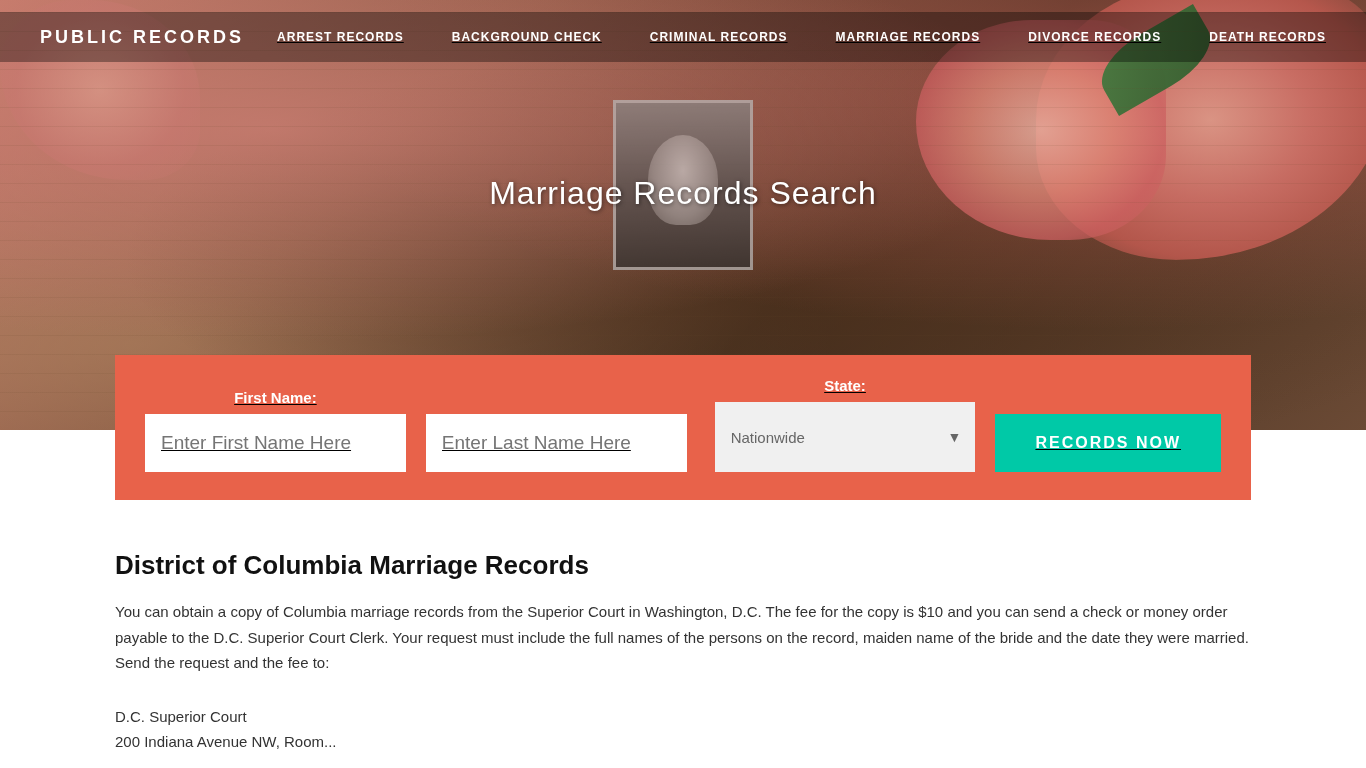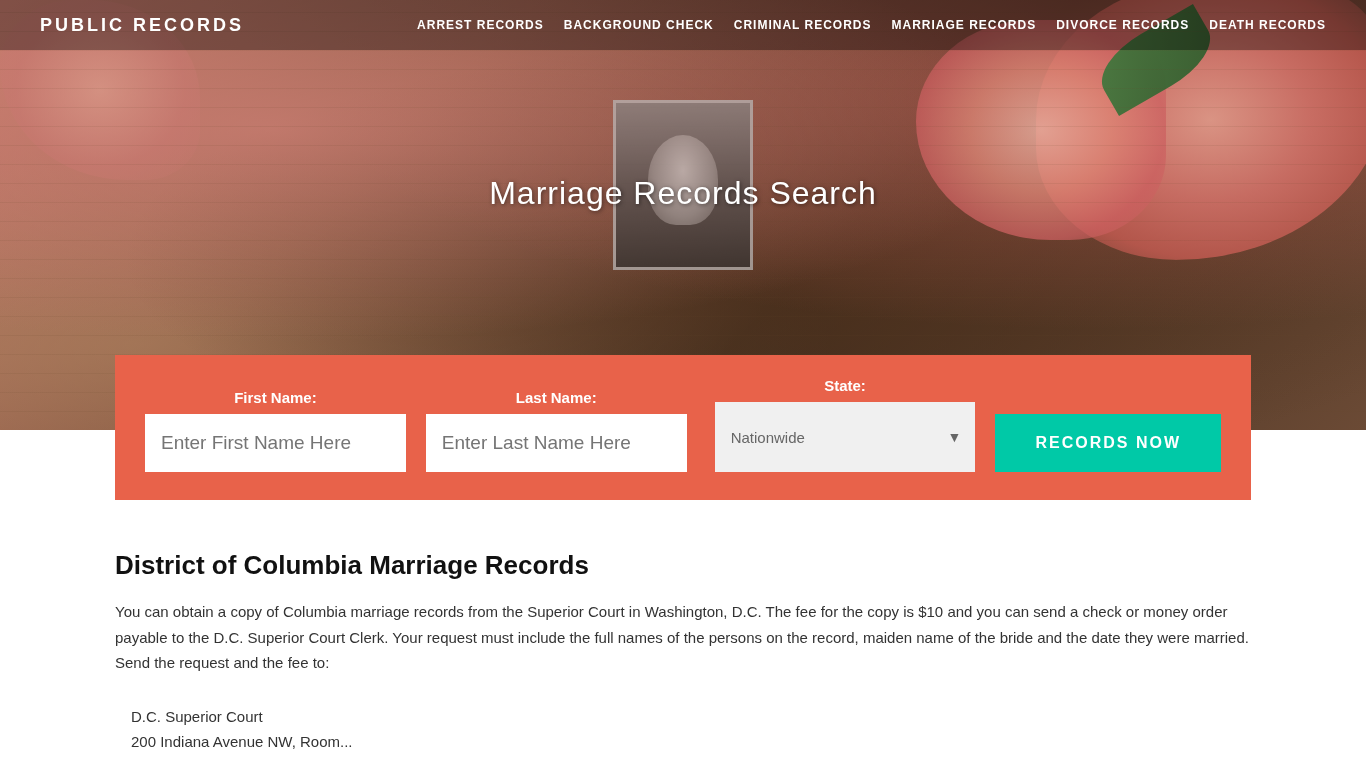--- a/index.html
+++ b/index.html
@@ -1,40 +1,41 @@
 <!DOCTYPE html>
 <html><head>
   <meta charset="utf-8">
   <style>
     * { margin: 0; padding: 0; box-sizing: border-box; }
     body { font-family: Arial, sans-serif; width: 1366px; min-height: 768px; background: #fff; }
 
     
     header {
       position: absolute;
-      top: 0; left: 0; right: 0;
+      top: 12px; left: 0; right: 0;
       z-index: 10;
       display: flex;
       align-items: center;
       padding: 0 40px;
       height: 50px;
       background: rgba(0,0,0,0.35);
     }
     .site-title {
       color: #fff;
       font-size: 18px;
       font-weight: bold;
       letter-spacing: 3px;
       text-transform: uppercase;
       flex-shrink: 0;
     }
     nav {
       margin-left: auto;
       display: flex;
-      gap: 20px;
+      gap: 48px;
+      text-decoration: underline;
     }
     nav a {
       color: #fff;
       text-decoration: none;
       font-size: 12px;
       font-weight: bold;
       letter-spacing: 1px;
       text-transform: uppercase;
     }
 
@@ -137,20 +138,21 @@
     }
 
     
     .search-bar {
       position: relative;
       z-index: 5;
       background: #e8624a;
       margin: 0 115px;
       padding: 22px 30px 28px;
       margin-top: -75px;
+      text-decoration: underline;
     }
     .search-fields {
       display: flex;
       align-items: flex-end;
       gap: 20px;
     }
     .search-field {
       display: flex;
       flex-direction: column;
       gap: 8px;
@@ -227,21 +229,20 @@
       font-size: 15px;
       line-height: 1.7;
       color: #333;
       margin-bottom: 28px;
     }
     .content .address {
       font-size: 15px;
       color: #333;
       line-height: 1.7;
       margin-top: 10px;
-      margin-left: 16px;
     }
   </style>
 </head>
 <body>
 
 <header>
   <div class="site-title">PUBLIC RECORDS</div>
   <nav>
     <a href="#">ARREST RECORDS</a>
     <a href="#">BACKGROUND CHECK</a>
@@ -265,21 +266,20 @@
   <h1 class="hero-title">Marriage Records Search</h1>
 </div>
 
 <div class="search-bar">
   <div class="search-fields">
     <div class="search-field first-name">
       <label class="field-label">First Name:</label>
       <input type="text" class="field-input" placeholder="Enter First Name Here" style="">
     </div>
     <div class="search-field last-name">
-      <label class="field-label">Last Name:</label>
       <input type="text" class="field-input" placeholder="Enter Last Name Here" style="">
     </div>
     <div class="search-field state">
       <label class="field-label">State:</label>
       <div class="state-select-wrapper">
         <select class="state-select" id="state-select"><option value="Nationwide">Nationwide</option><option value="Alabama">Alabama</option><option value="Alaska">Alaska</option><option value="Arizona">Arizona</option><option value="Arkansas">Arkansas</option><option value="California">California</option><option value="Colorado">Colorado</option><option value="Connecticut">Connecticut</option><option value="Delaware">Delaware</option><option value="Florida">Florida</option><option value="Georgia">Georgia</option><option value="Hawaii">Hawaii</option><option value="Idaho">Idaho</option><option value="Illinois">Illinois</option><option value="Indiana">Indiana</option><option value="Iowa">Iowa</option><option value="Kansas">Kansas</option><option value="Kentucky">Kentucky</option><option value="Louisiana">Louisiana</option><option value="Maine">Maine</option><option value="Maryland">Maryland</option><option value="Massachusetts">Massachusetts</option><option value="Michigan">Michigan</option><option value="Minnesota">Minnesota</option><option value="Mississippi">Mississippi</option><option value="Missouri">Missouri</option><option value="Montana">Montana</option><option value="Nebraska">Nebraska</option><option value="Nevada">Nevada</option><option value="New Hampshire">New Hampshire</option><option value="New Jersey">New Jersey</option><option value="New Mexico">New Mexico</option><option value="New York">New York</option><option value="North Carolina">North Carolina</option><option value="North Dakota">North Dakota</option><option value="Ohio">Ohio</option><option value="Oklahoma">Oklahoma</option><option value="Oregon">Oregon</option><option value="Pennsylvania">Pennsylvania</option><option value="Rhode Island">Rhode Island</option><option value="South Carolina">South Carolina</option><option value="South Dakota">South Dakota</option><option value="Tennessee">Tennessee</option><option value="Texas">Texas</option><option value="Utah">Utah</option><option value="Vermont">Vermont</option><option value="Virginia">Virginia</option><option value="Washington">Washington</option><option value="West Virginia">West Virginia</option><option value="Wisconsin">Wisconsin</option><option value="Wyoming">Wyoming</option><option value="District of Columbia">District of Columbia</option></select>
         <span class="select-arrow">▼</span>
       </div>
     </div>
     <button class="search-btn">RECORDS NOW</button>

